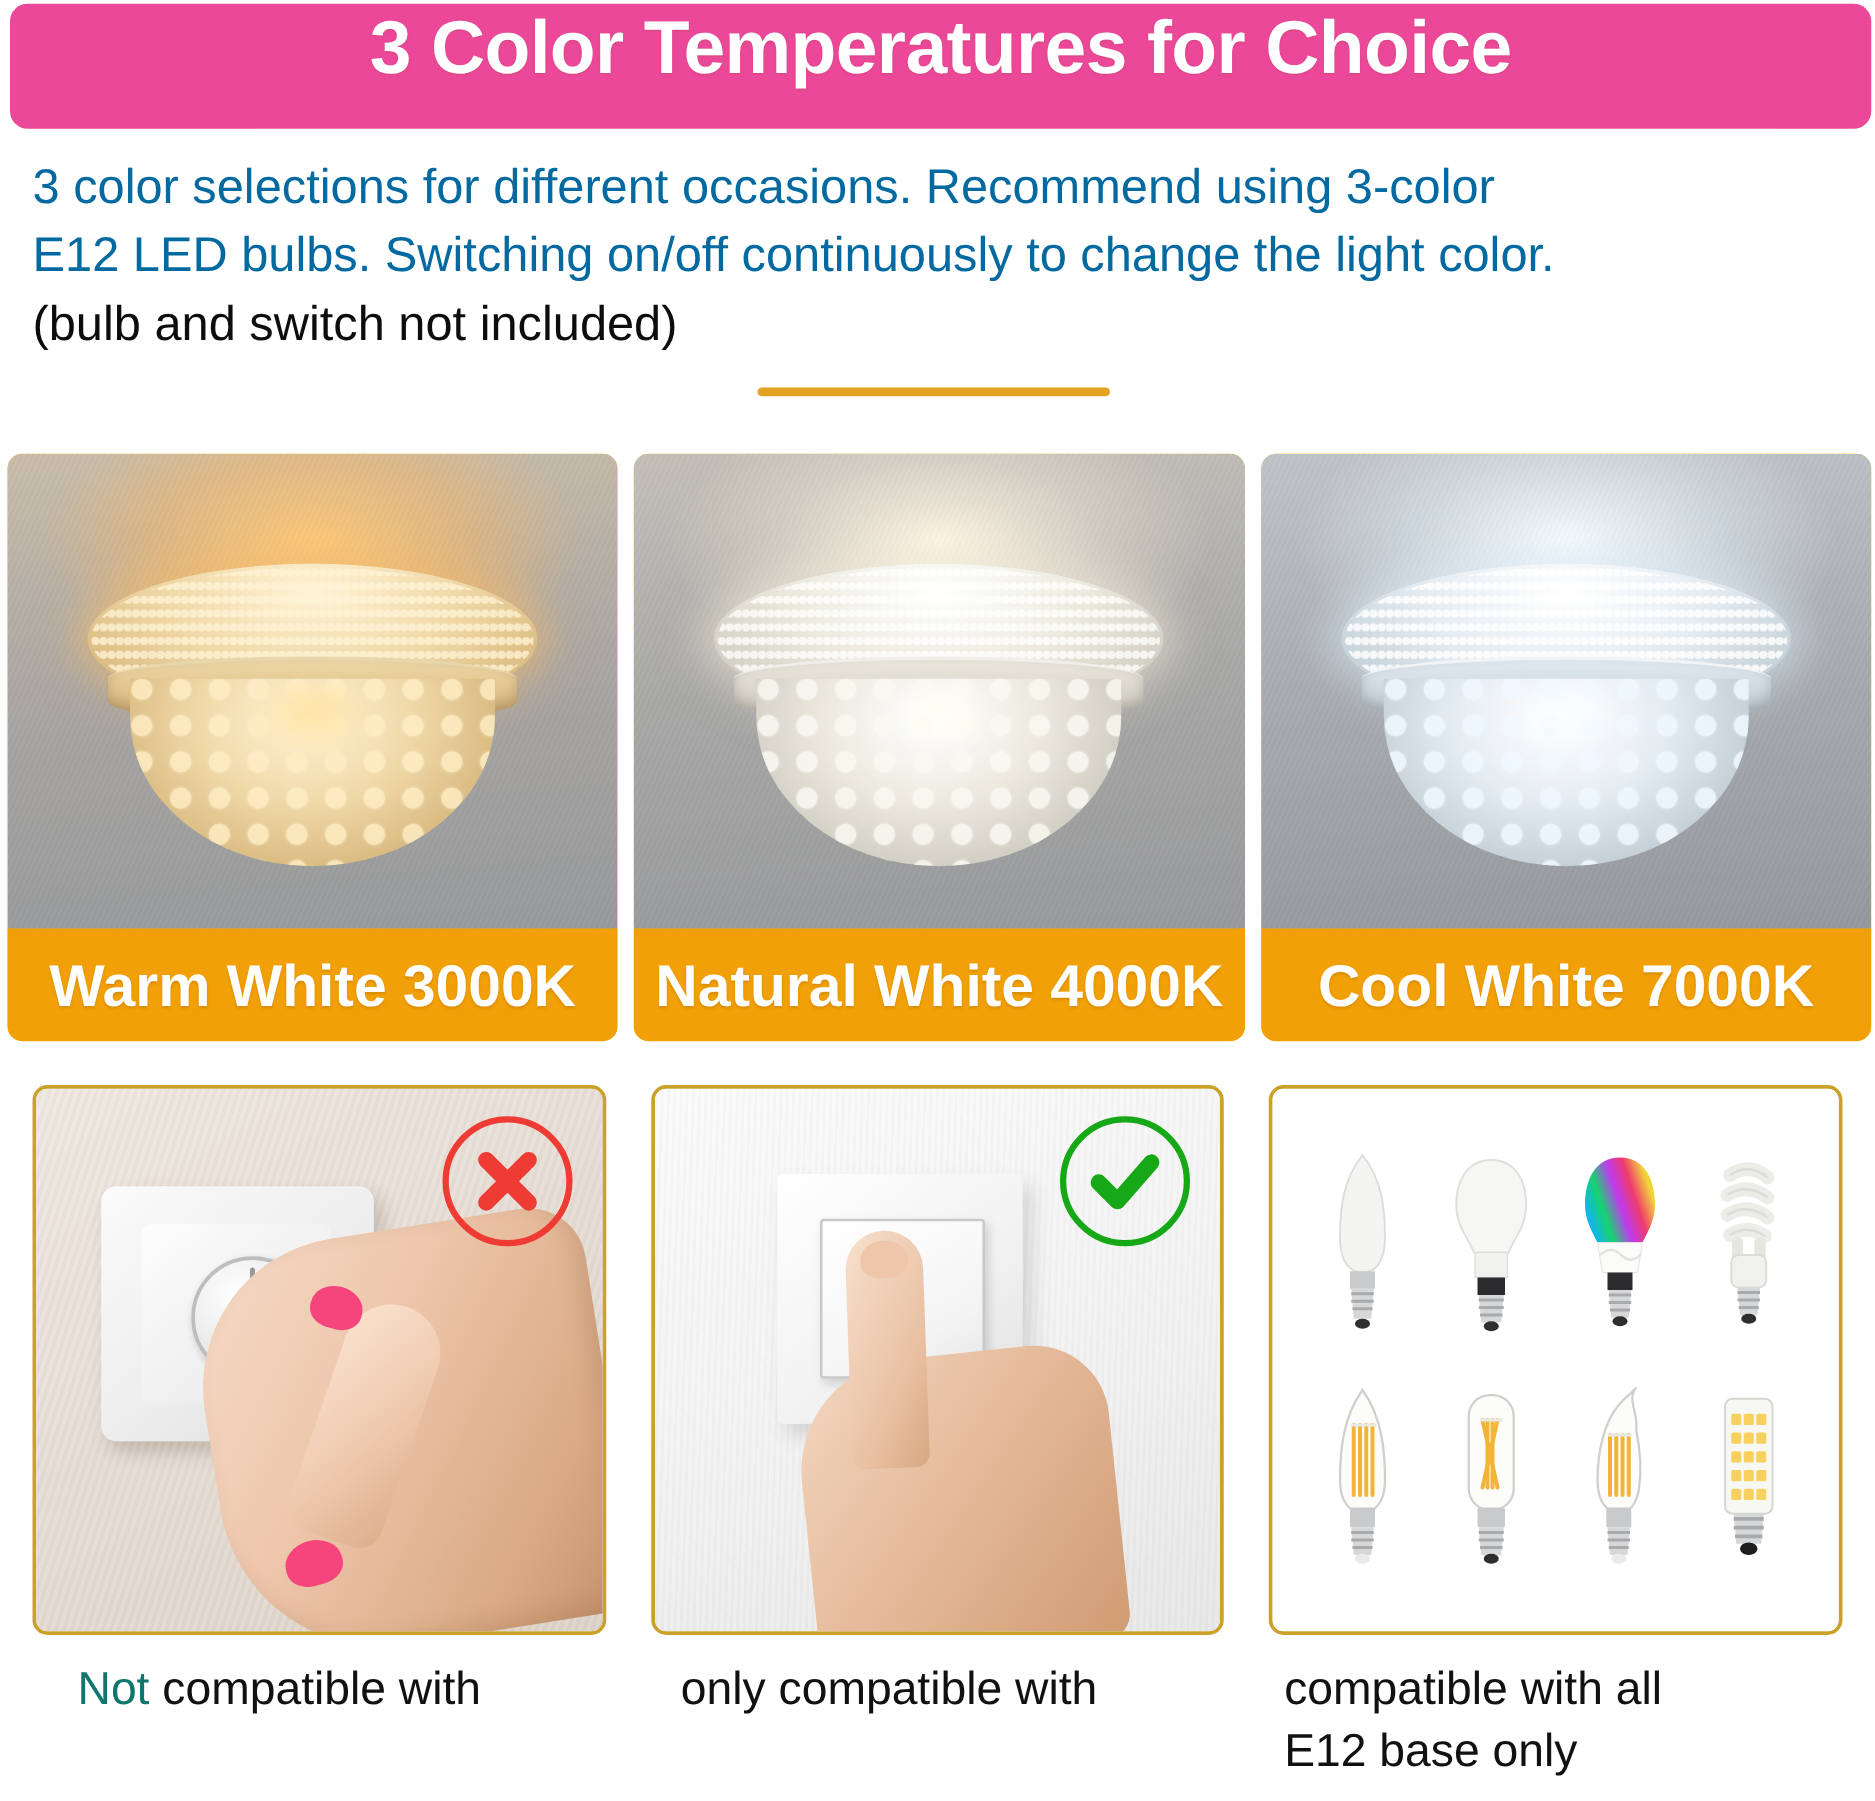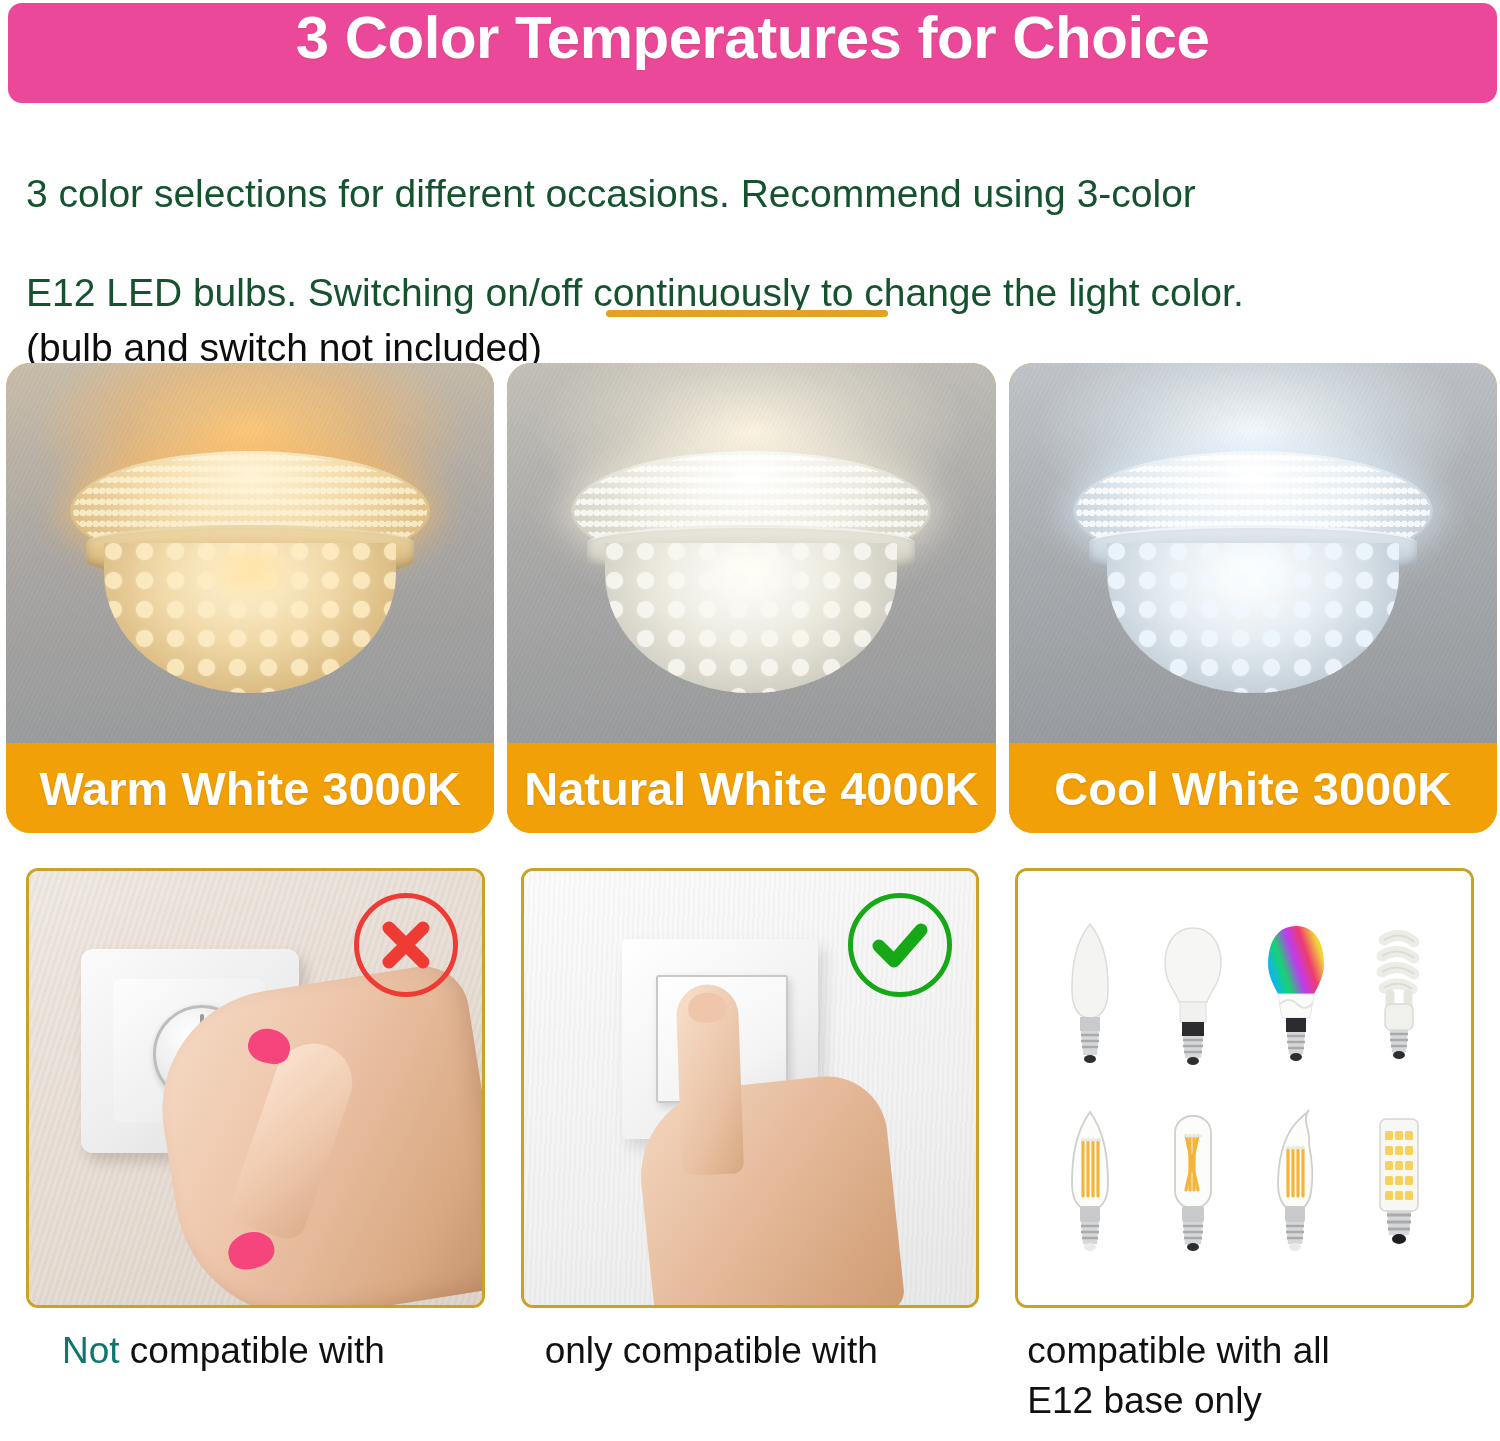--- a/index.html
+++ b/index.html
@@ -36,21 +36,21 @@
   .intro {
     position: absolute;
     left: 26px; top: 122px;
     width: 1430px;
   }
   .intro-line {
     font-size: 39px;
     line-height: 55px;
     white-space: nowrap;
   }
-  .intro-line.accent { color: #14532d; margin-top: 44px; }
+  .intro-line.accent { color: #0369a1; }
   .intro-line.dark   { color: #0d0d0d; }
 
   
   .divider {
     position: absolute;
     left: 606px; top: 310px;
     width: 282px; height: 7px;
     background: #E3A21F;
     border-radius: 4px;
   }
@@ -59,21 +59,21 @@
   .temp-row {
     position: absolute;
     left: 6px; top: 363px;
     width: 1491px; height: 470px;
     display: flex;
     gap: 13px;
   }
   .temp-card {
     flex: 1;
     position: relative;
-    border-radius: 24px;
+    border-radius: 12px;
     overflow: hidden;
     background: #eab308;
     padding-left: 48px;
   }
   .temp-photo {
     position: absolute;
     left: 0; top: 0; right: 0; bottom: 90px;
     overflow: hidden;
   }
 
@@ -398,21 +398,21 @@
       <div class="lamp" style="--crystHi:#ffffff; --cryst1:#e4ecf2; --cryst2:#b4c0c9; --chrome:#eef4f8;
                   --bead:rgba(255,255,255,0.95); --ball:rgba(240,248,255,0.9);
                   --halo:rgba(226,242,255,0.55); --core:rgba(248,253,255,0.98);">
         <div class="lamp-top"></div>
         <div class="lamp-band"></div>
         <div class="lamp-bowl"></div>
         <div class="lamp-core"></div>
       </div>
     </div>
     <div class="temp-caption">
-      <span>Cool White 3000K</span>
+      <span>Cool White 7000K</span>
     </div>
   </div>
 </div>
 
 <div class="info-row">
 
   <div class="info-card">
     <div class="scene-dimmer"></div>
     <div class="plate">
       <div class="plate-inner">

